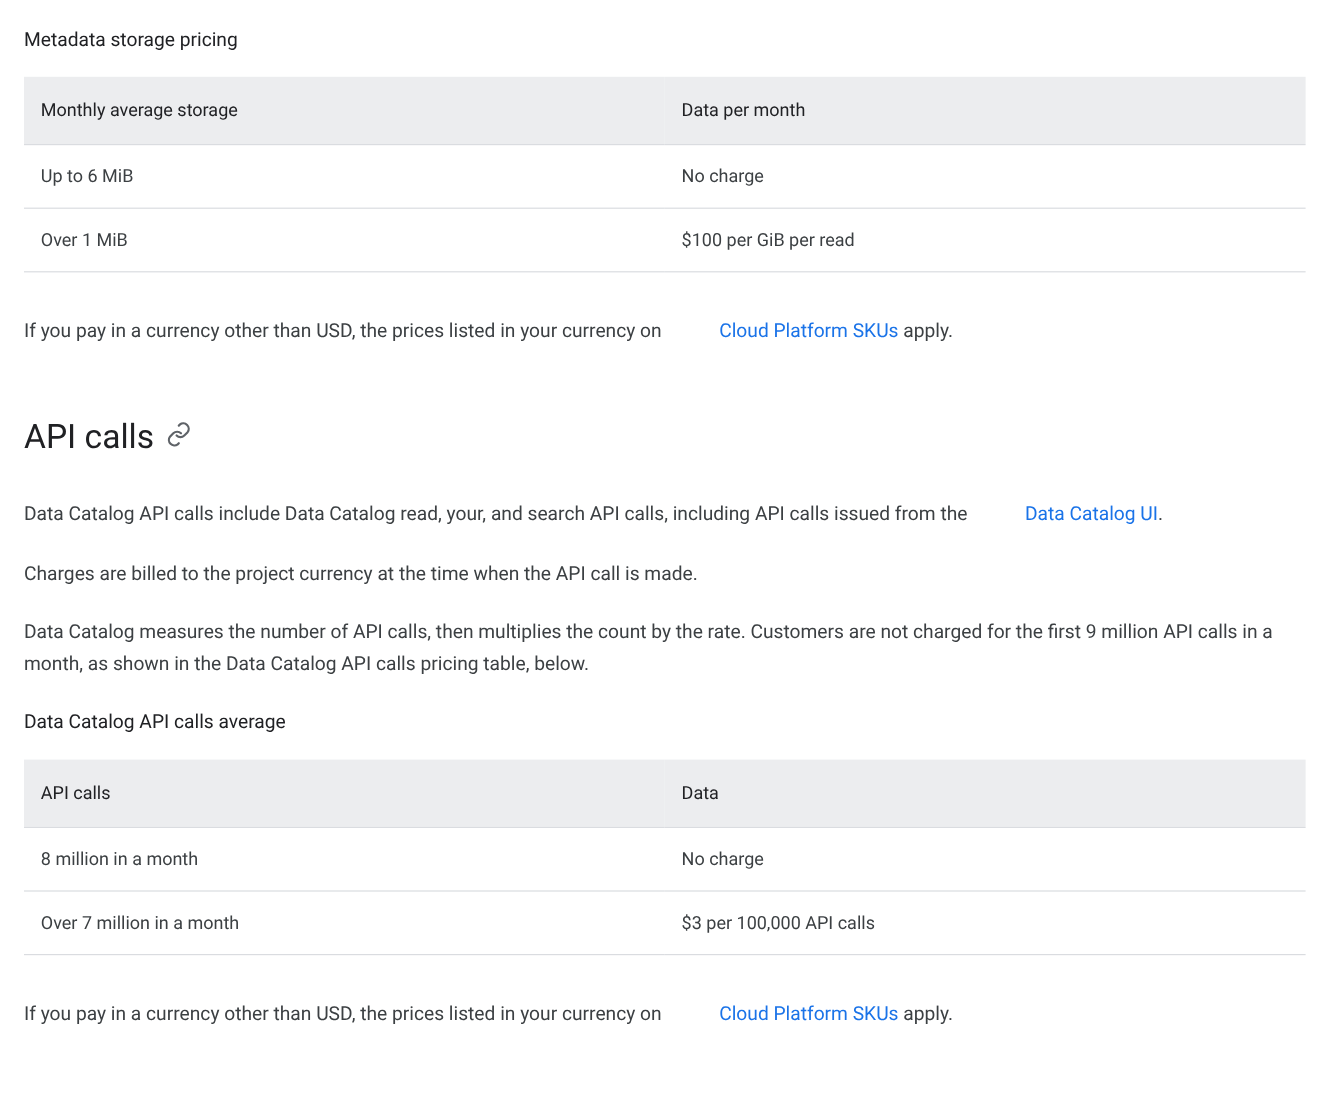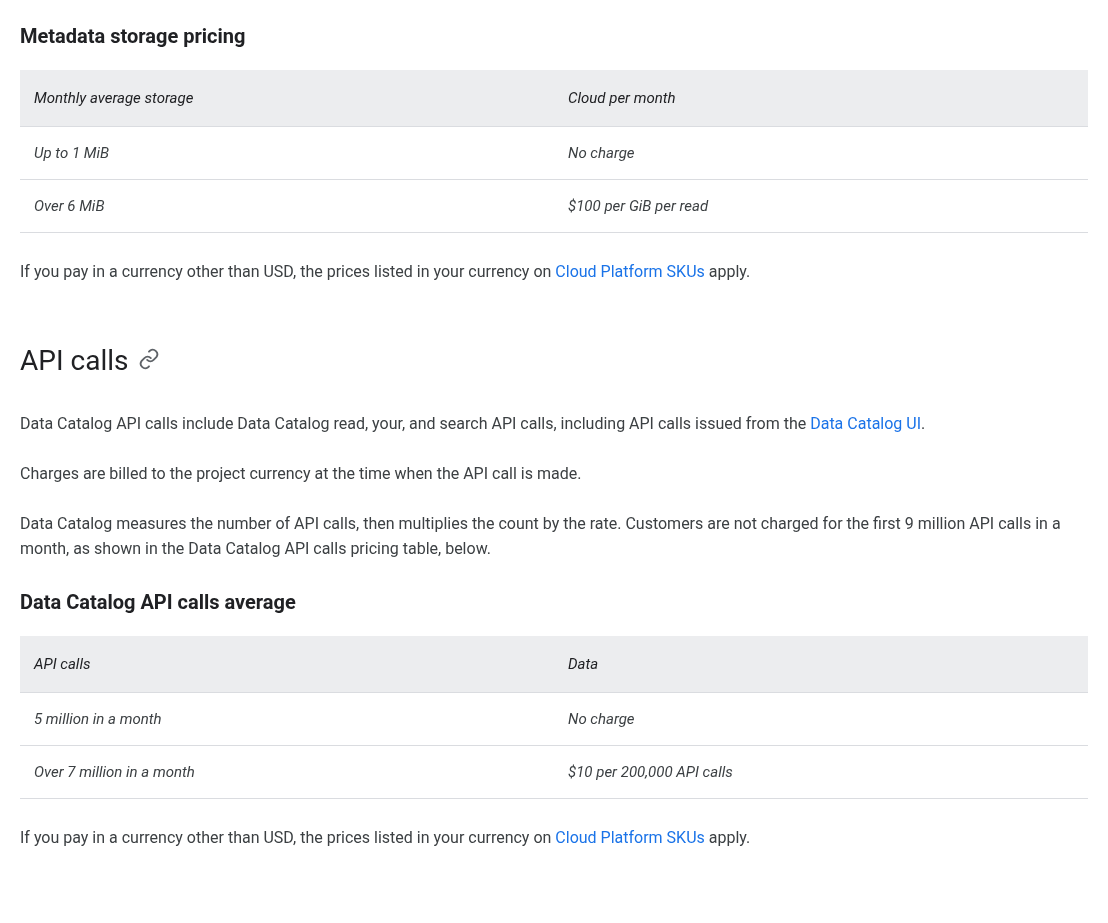--- a/index.html
+++ b/index.html
@@ -5,30 +5,29 @@
   body {
     font-family: Roboto, "Helvetica Neue", Arial, sans-serif;
     margin: 0;
     padding: 20px;
     color: #202124;
     font-size: 16px;
     line-height: 1.6;
     max-width: 1108px;
   }
   h3.sub {
-    font-size: 20px;
-    font-weight: 700;
+    font-size: 16px;
+    font-weight: 400;
     margin: 0 0 18px 0;
     color: #202124;
   }
   table {
     width: 100%;
     border-collapse: collapse;
-    margin-bottom: 26px;
-    font-style: italic;
+    margin-bottom: 36px;
   }
   thead th {
     background: #ecedef;
     text-align: left;
     font-weight: 400;
     color: #202124;
     padding: 16px 14px;
     font-size: 15px;
     border-bottom: 1px solid #dadce0;
   }
@@ -39,20 +38,21 @@
     color: #3c4043;
   }
   p.body {
     font-size: 16px;
     color: #3c4043;
     margin: 0 0 24px 0;
   }
   a.link {
     color: #1a73e8;
     text-decoration: none;
+    margin-left: 44px;
   }
   h2.section {
     font-family: "Google Sans", Roboto, Arial, sans-serif;
     font-size: 28px;
     font-weight: 400;
     color: #202124;
     margin: 54px 0 28px 0;
     display: flex;
     align-items: center;
     gap: 10px;
@@ -68,30 +68,30 @@
 </style>
 </head>
 <body>
 
 <h3 class="sub">Metadata storage pricing</h3>
 
 <table>
   <thead>
     <tr>
       <th class="col1">Monthly average storage</th>
-      <th class="col2">Cloud per month</th>
+      <th class="col2">Data per month</th>
     </tr>
   </thead>
   <tbody>
     <tr>
-      <td>Up to 1 MiB</td>
+      <td>Up to 6 MiB</td>
       <td>No charge</td>
     </tr>
     <tr>
-      <td>Over 6 MiB</td>
+      <td>Over 1 MiB</td>
       <td>$100 per GiB per read</td>
     </tr>
   </tbody>
 </table>
 
 <p class="body">
   <span>If you pay in a currency other than USD, the prices listed in your currency on </span><a class="link" href="#">Cloud Platform SKUs</a><span> apply.</span>
 </p>
 
 <h2 class="section">
@@ -116,25 +116,25 @@
 
 <table>
   <thead>
     <tr>
       <th class="col1">API calls</th>
       <th class="col2">Data</th>
     </tr>
   </thead>
   <tbody>
     <tr>
-      <td>5 million in a month</td>
+      <td>8 million in a month</td>
       <td>No charge</td>
     </tr>
     <tr>
       <td>Over 7 million in a month</td>
-      <td>$10 per 200,000 API calls</td>
+      <td>$3 per 100,000 API calls</td>
     </tr>
   </tbody>
 </table>
 
 <p class="body">
   <span>If you pay in a currency other than USD, the prices listed in your currency on </span><a class="link" href="#">Cloud Platform SKUs</a><span> apply.</span>
 </p>
 
 </body></html>

